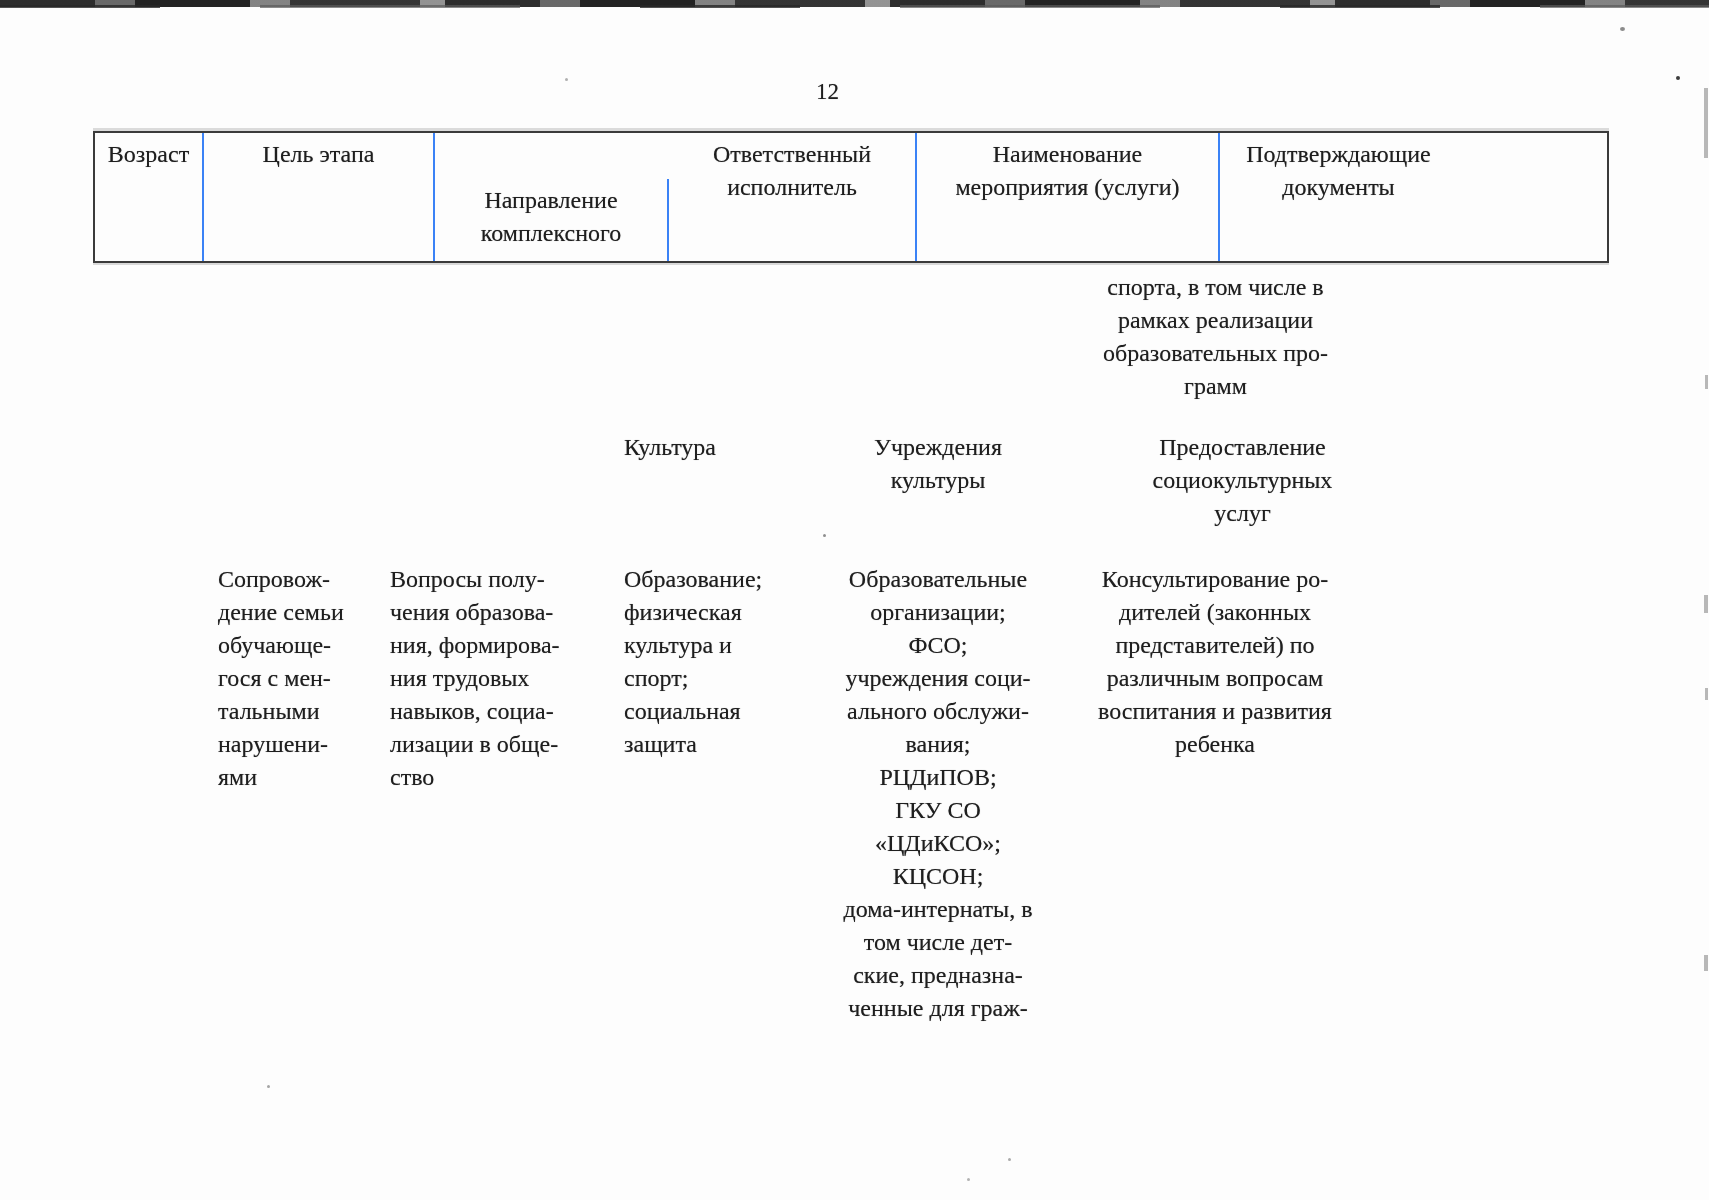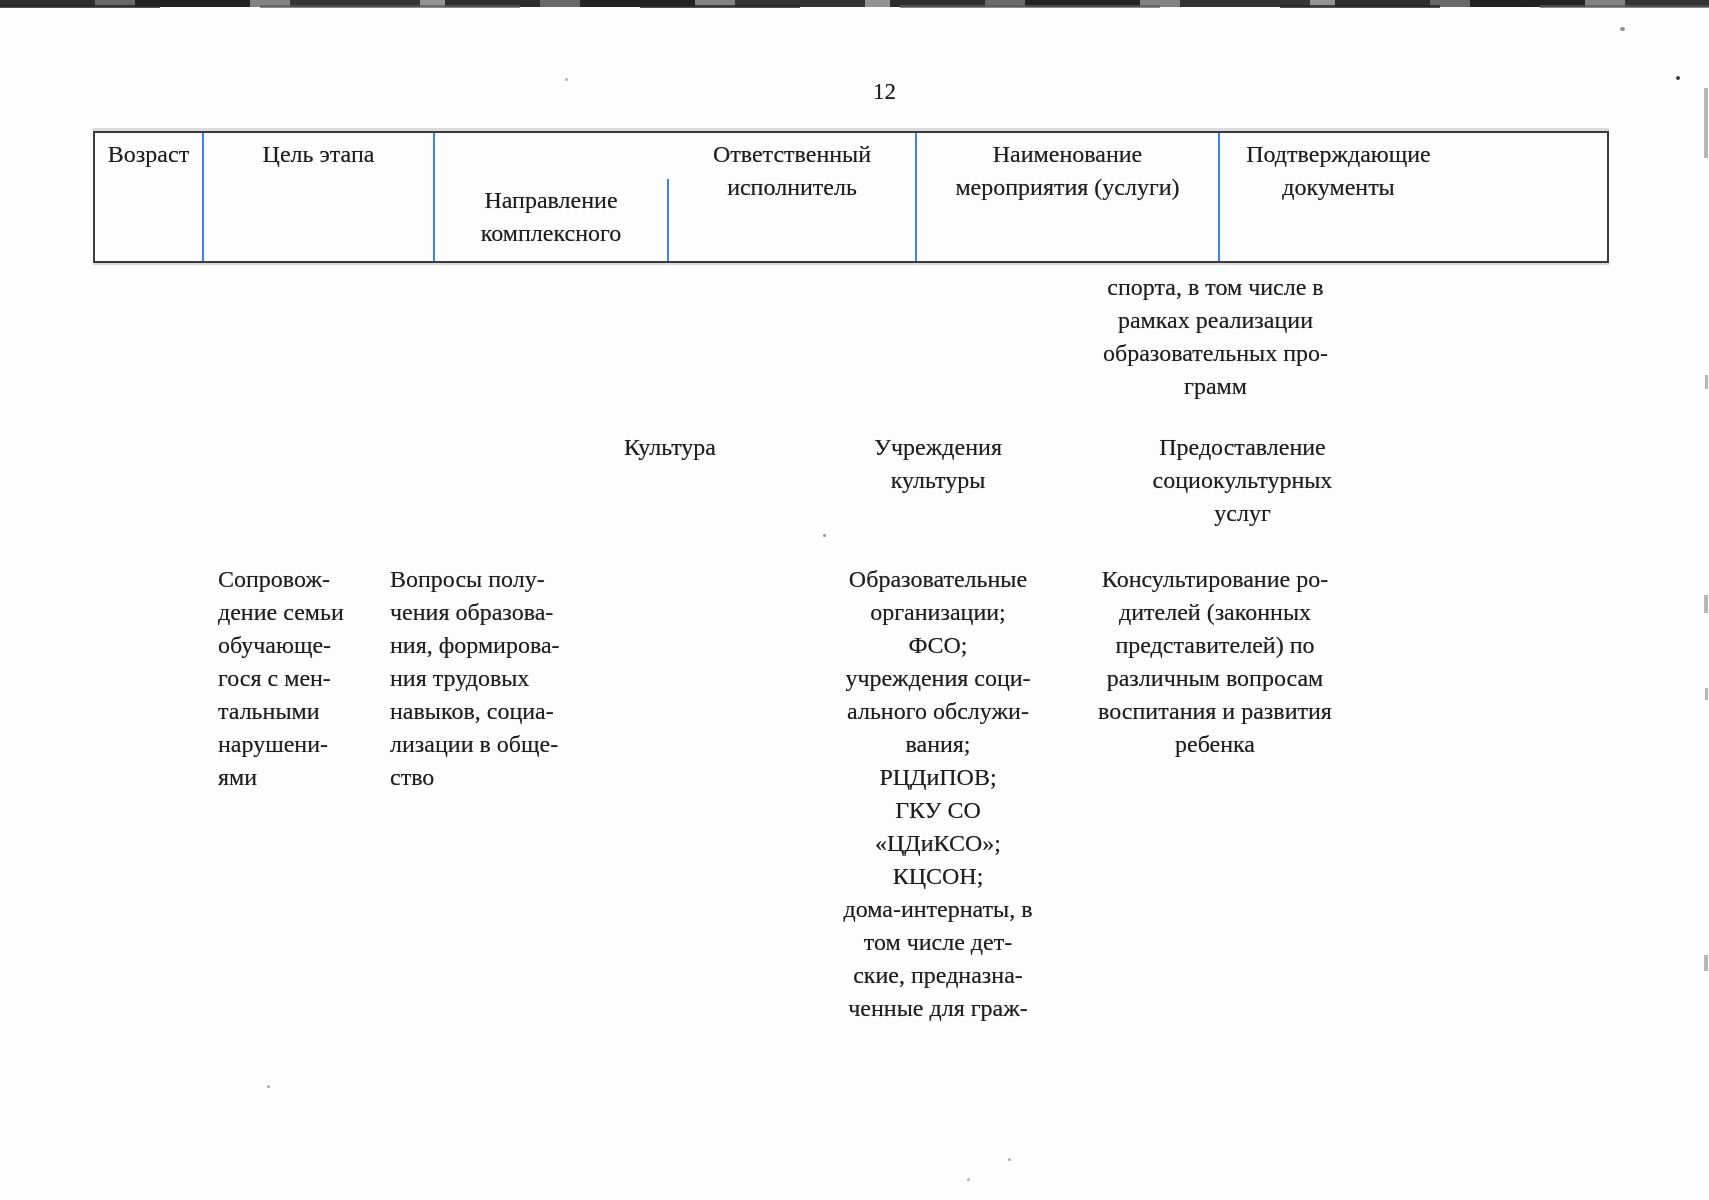--- a/index.html
+++ b/index.html
@@ -14,21 +14,21 @@
   }
   .txt {
     font-size: 24px;
     line-height: 33px;
     text-shadow: 0 0 0.7px rgba(25,25,25,0.55);
     white-space: pre-line;
   }
   .page-number {
     position: absolute;
     top: 75px; left: 816px; width: 80px;
-    text-align: right;
+    text-align: left;
     font-size: 23px; line-height: 33px;
     text-shadow: 0 0 0.7px rgba(25,25,25,0.5);
   }
   
   .header-table {
     position: absolute;
     left: 93px; top: 131px;
     width: 1516px; height: 132px;
     display: flex;
     box-sizing: border-box;
@@ -142,20 +142,26 @@
 тальными
 нарушени-
 ями</div>
   <div class="cell rowC-goal left txt">Вопросы полу-
 чения образова-
 ния, формирова-
 ния трудовых
 навыков, социа-
 лизации в обще-
 ство</div>
+  <div class="cell rowC-direction left txt">Образование;
+физическая
+культура и
+спорт;
+социальная
+защита</div>
   <div class="cell rowC-executor center txt">Образовательные
 организации;
 ФСО;
 учреждения соци-
 ального обслужи-
 вания;
 РЦДиПОВ;
 ГКУ СО
 «ЦДиКСО»;
 КЦСОН;

